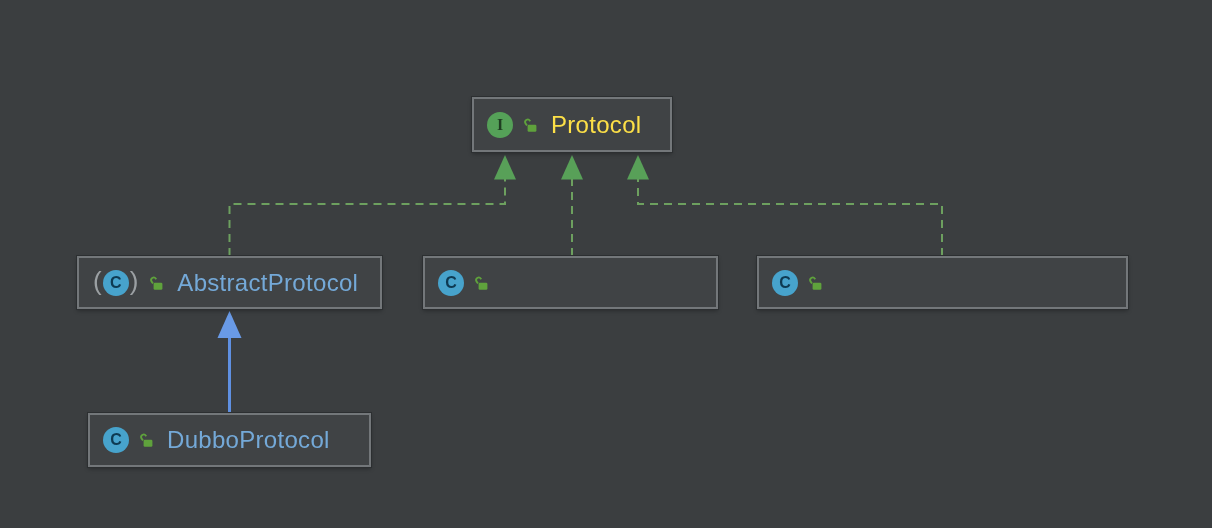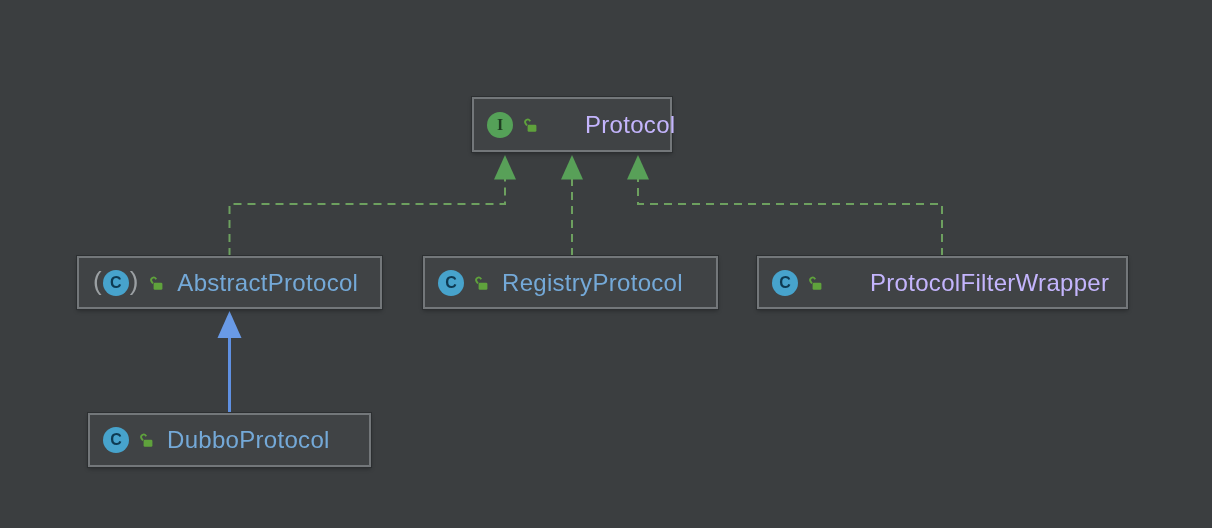--- a/index.html
+++ b/index.html
@@ -59,21 +59,21 @@
   .lock {
     margin-left: 9px;
     margin-right: 13px;
     flex: 0 0 auto;
   }
   .abstract-wrap { display: inline-flex; align-items: center; }
   .label {
     font-size: 24px;
     letter-spacing: 0.3px;
   }
-  .label.gray { color: #c4b5fd; margin-left: 34px; }
+  .label.gray { color: #fde047; }
   .label.blue { color: #74a9d8; text-align: right; }
 </style>
 </head>
 <body>
 
 <div class="canvas">
 
   <svg class="edge-layer" viewBox="0 0 1212 528">
 
     <g>
@@ -124,32 +124,30 @@
   </div>
 
   <div class="node" style="left:423px; top:256px; width:295px; height:53px;">
     <span class="badge class">
       <span>C</span>
     </span>
     <svg class="lock" width="16" height="16" viewBox="0 0 16 16">
       <path d="M5 8.6 V6.2 A2.6 2.6 0 0 1 10.2 6.2 V6.9" transform="rotate(-35 5 8.6)" fill="none" stroke="#5fa23c" stroke-width="1.8"></path>
       <rect x="5.6" y="7.7" width="8.8" height="7" rx="1.3" fill="#5fa23c"></rect>
     </svg>
-    <span class="label blue">RegistryProtocol</span>
   </div>
 
   <div class="node" style="left:757px; top:256px; width:371px; height:53px;">
     <span class="badge class">
       <span>C</span>
     </span>
     <svg class="lock" width="16" height="16" viewBox="0 0 16 16">
       <path d="M5 8.6 V6.2 A2.6 2.6 0 0 1 10.2 6.2 V6.9" transform="rotate(-35 5 8.6)" fill="none" stroke="#5fa23c" stroke-width="1.8"></path>
       <rect x="5.6" y="7.7" width="8.8" height="7" rx="1.3" fill="#5fa23c"></rect>
     </svg>
-    <span class="label gray">ProtocolFilterWrapper</span>
   </div>
 
   <div class="node" style="left:88px; top:413px; width:283px; height:54px;">
     <span class="badge class">
       <span>C</span>
     </span>
     <svg class="lock" width="16" height="16" viewBox="0 0 16 16">
       <path d="M5 8.6 V6.2 A2.6 2.6 0 0 1 10.2 6.2 V6.9" transform="rotate(-35 5 8.6)" fill="none" stroke="#5fa23c" stroke-width="1.8"></path>
       <rect x="5.6" y="7.7" width="8.8" height="7" rx="1.3" fill="#5fa23c"></rect>
     </svg>

